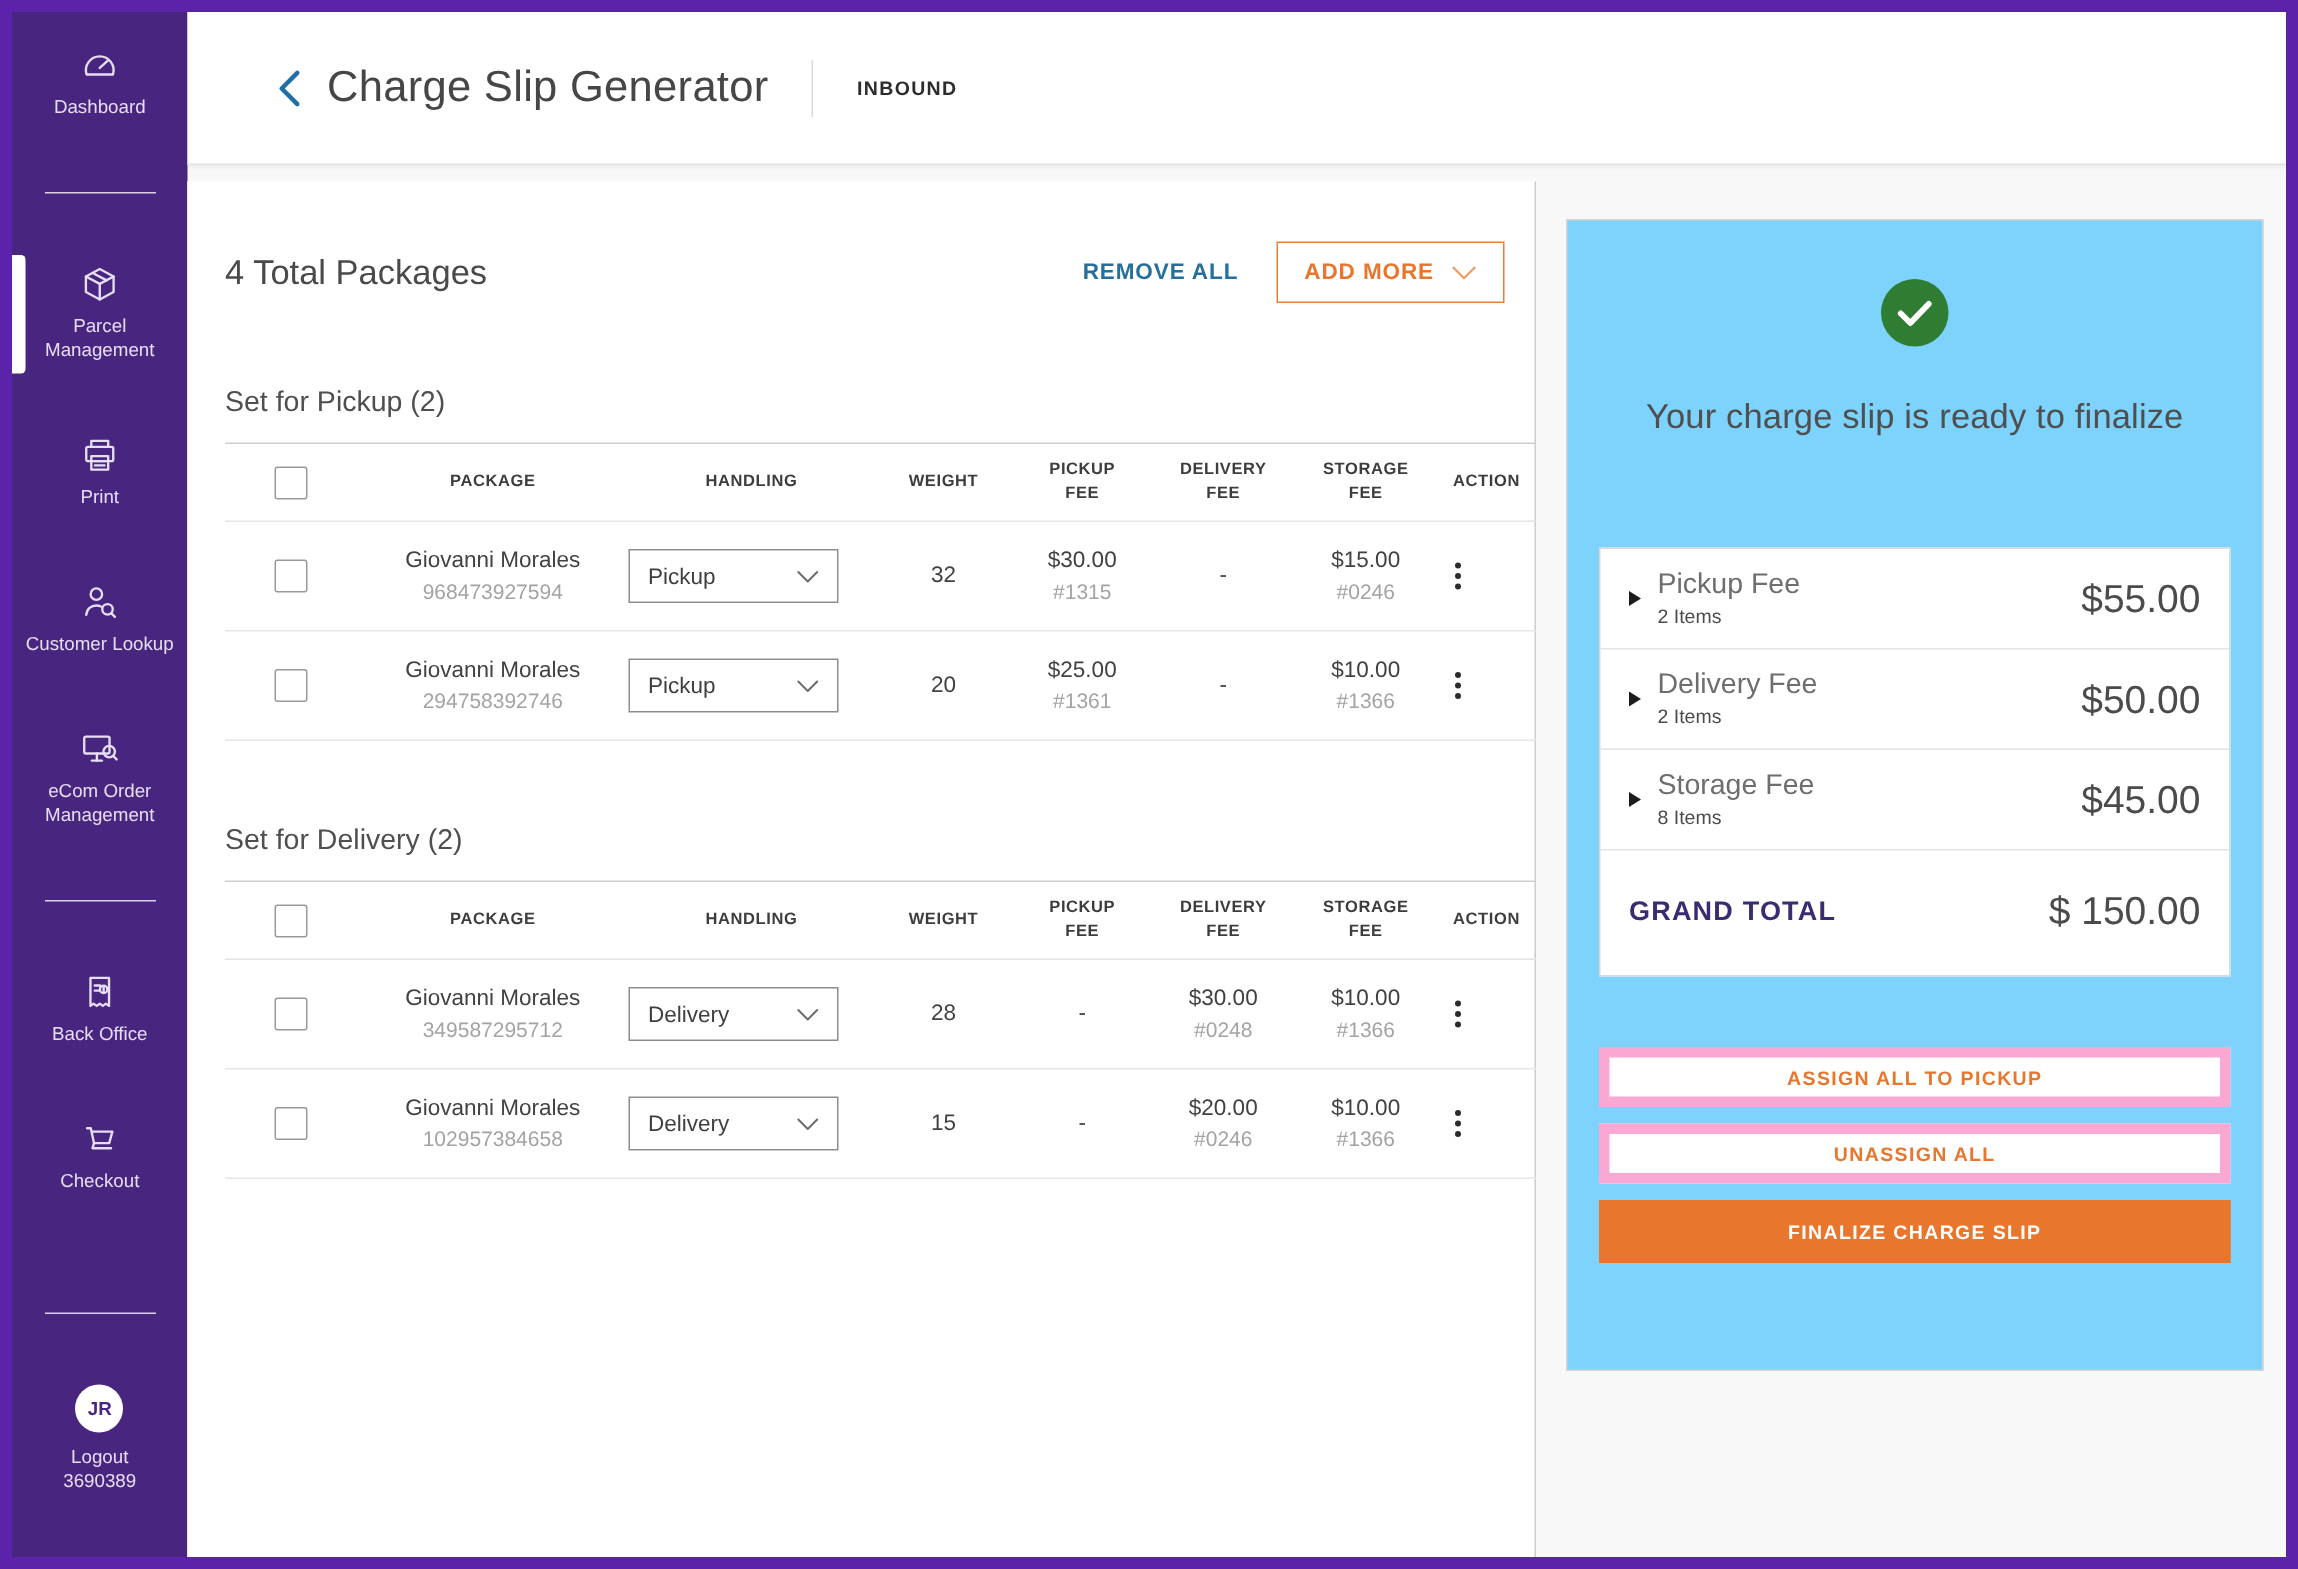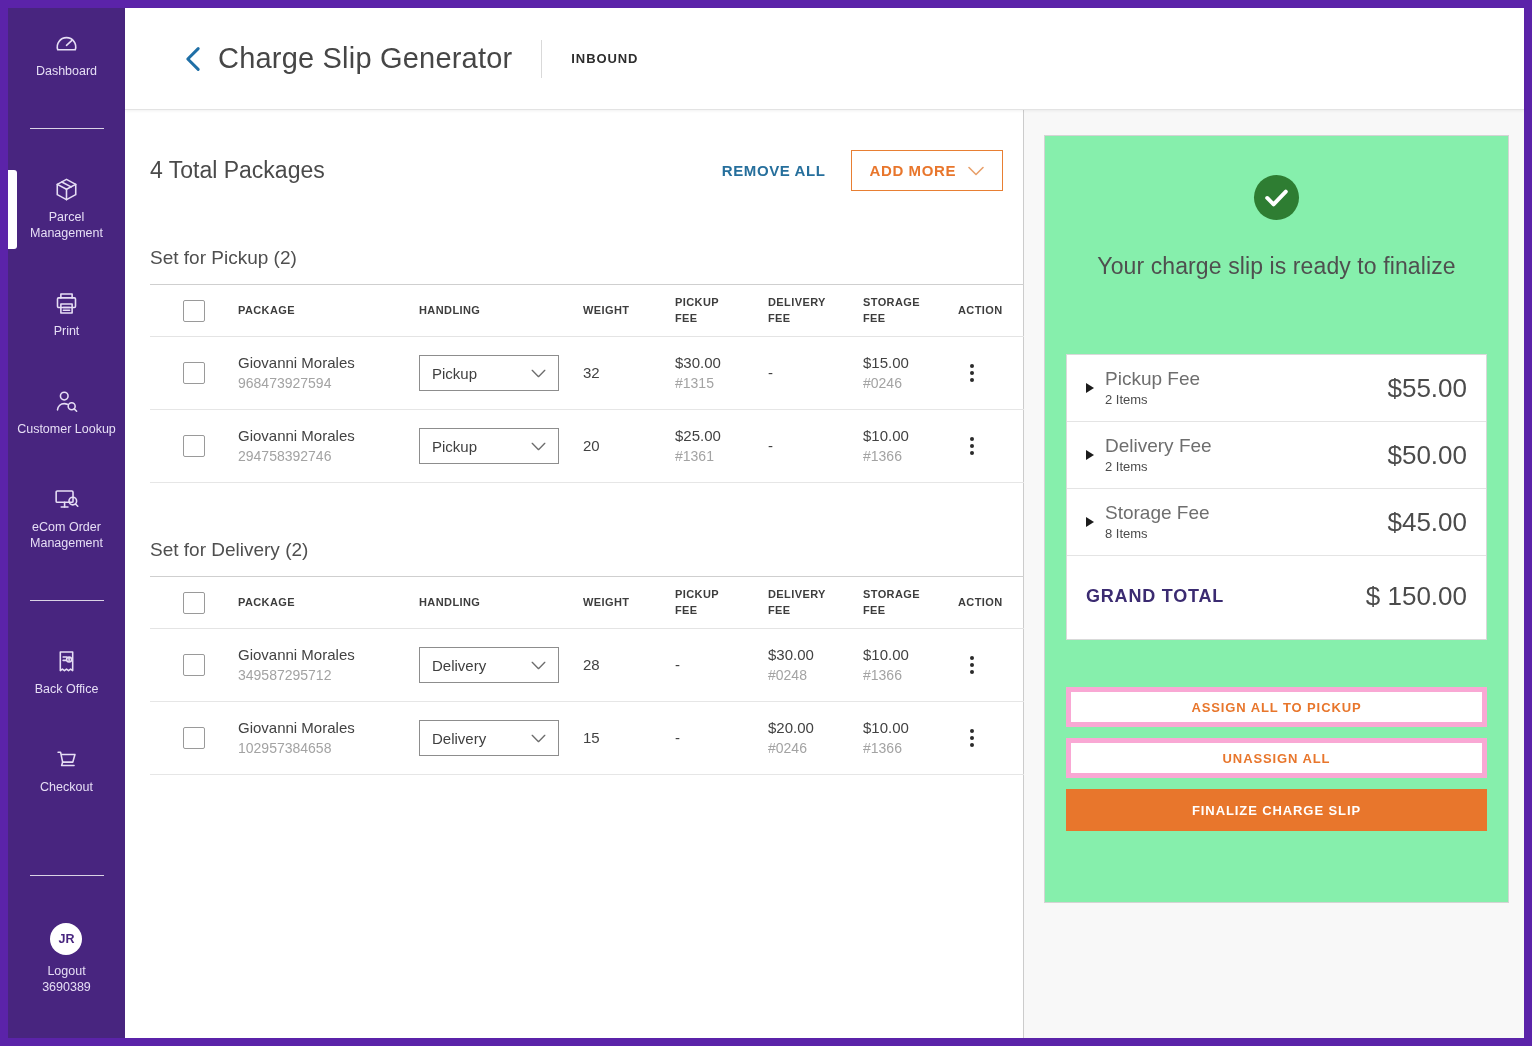--- a/index.html
+++ b/index.html
@@ -36,21 +36,21 @@
     font-size:12.5px; font-weight:bold; display:flex; align-items:center; justify-content:center;
     margin:2px auto 8px;
   }
   .dnek-bar {
     margin-top:32px; width:100%; height:55px; background:#3a1e66;
     display:flex; align-items:center; justify-content:center; gap:9px; cursor:pointer; flex-shrink:0;
   }
   .dnek-label { font-size:13px; letter-spacing:1.2px; color:#efeaf8; }
 
   
-  .main-col { flex:1; display:flex; flex-direction:column; min-width:0; }
+  .main-col { flex:1; display:flex; flex-direction:column; min-width:0;gap:11px; }
   .header {
     height:102px; background:#ffffff; display:flex; align-items:center;
     padding-left:60px; border-bottom:1px solid #e3e3e3; box-shadow:0 1px 3px rgba(0,0,0,0.06);
     flex-shrink:0; position:relative; z-index:2;
   }
   .back-btn { cursor:pointer; display:flex; align-items:center; }
   .page-title { font-size:29px; color:#464646; margin-left:17px; font-weight:400; letter-spacing:0.2px; }
   .header-divider { width:1px; height:38px; background:#d9d9d9; margin:0 29px; }
   .mode-label { font-size:13px; font-weight:bold; letter-spacing:0.9px; color:#2d2d2d; }
 
@@ -68,21 +68,21 @@
     background:none; border:none; color:#266f9c; font-family:inherit;
     font-size:15px; font-weight:bold; letter-spacing:0.6px; cursor:pointer; margin-right:25px;
   }
   .add-more {
     background:#ffffff; border:1px solid #e87f33; color:#e8762c; font-family:inherit;
     font-size:15px; font-weight:bold; letter-spacing:0.6px; cursor:pointer;
     padding:11px 18px; display:flex; align-items:center; gap:12px;
   }
   .section-title { font-size:19px; color:#4f4f4f; font-weight:400; margin:56px 0 15px; }
 
-  .pkg-table { width:874px; }
+  .pkg-table { width:874px;text-align:center; }
   .tbl-header {
     display:grid; grid-template-columns:88px 181px 164px 92px 93px 95px 95px 1fr;
     align-items:center; height:53px;
     border-top:1px solid #cfcfcf; border-bottom:1px solid #e4e4e4;
   }
   .th { font-size:11px; font-weight:bold; color:#3d3d3d; letter-spacing:0.4px; line-height:1.45; }
   .th span { display:inline-block; max-width:64px; }
   .tbl-row {
     display:grid; grid-template-columns:88px 181px 164px 92px 93px 95px 95px 1fr;
     align-items:center; height:73px; border-bottom:1px solid #e6e6e6;
@@ -98,42 +98,42 @@
     width:140px; height:36px; border:1px solid #8d8d8d; background:#fff; cursor:pointer;
     display:flex; align-items:center; justify-content:space-between; padding:0 12px;
     font-size:15px; color:#3f3f3f;
   }
   .kebab { display:flex; flex-direction:column; gap:3px; align-items:center; width:28px; cursor:pointer; padding:4px 0; }
   .kebab i { width:4px; height:4px; border-radius:50%; background:#2b2b2b; }
 
   
   .right-area { flex:1; padding:25px 13px 0 20px; }
   .summary-panel {
-    width:465px; height:768px; background:#86efac; border:1px solid #d4d4d4;
+    width:465px; height:768px; background:#7dd3fc; border:1px solid #d4d4d4;
     padding:38px 21px 0;
   }
   .check-wrap { display:flex; justify-content:center; margin-bottom:32px; }
   .status-msg { font-size:23px; color:#4f4f4f; text-align:center; letter-spacing:0.1px; }
   .fee-box { border:1px solid #d9d9d9; margin-top:74px; background:#fff; }
   .fee-row {
     display:flex; align-items:center; padding:12px 19px; min-height:66px;
     border-bottom:1px solid #e4e4e4;
   }
   .tri { width:0; height:0; border-left:8px solid #1c1c1c; border-top:5.5px solid transparent; border-bottom:5.5px solid transparent; margin-right:11px; cursor:pointer; flex-shrink:0; }
   .fee-texts { display:flex; flex-direction:column; }
   .fee-label { font-size:19px; color:#6e6e6e; line-height:23px; }
   .fee-items { font-size:13px; color:#4c4c4c; line-height:19px; }
   .fee-amount { margin-left:auto; font-size:26px; color:#4b4b4b; }
   .grand-row { display:flex; align-items:center; padding:25px 19px 27px; }
   .grand-label { font-size:18px; font-weight:bold; color:#3b2b71; letter-spacing:0.8px; }
   .grand-amount { margin-left:auto; font-size:26px; color:#4b4b4b; }
 
   .panel-buttons { margin-top:47px; display:flex; flex-direction:column; gap:11px; }
   .panel-btn {
-    height:40px; width:100%; background:#ffffff; border:5px solid #f9a8d4;
+    height:40px; width:100%; background:#ffffff; border:7px solid #f9a8d4;
     color:#e8762c; font-family:inherit; font-size:13px; font-weight:bold;
     letter-spacing:0.9px; cursor:pointer;
   }
   .panel-btn.primary { background:#e8762c; border-color:#e8762c; color:#ffffff; height:42px; }
 
   svg { display:block; }
 </style>
 </head>
 <body>
 

